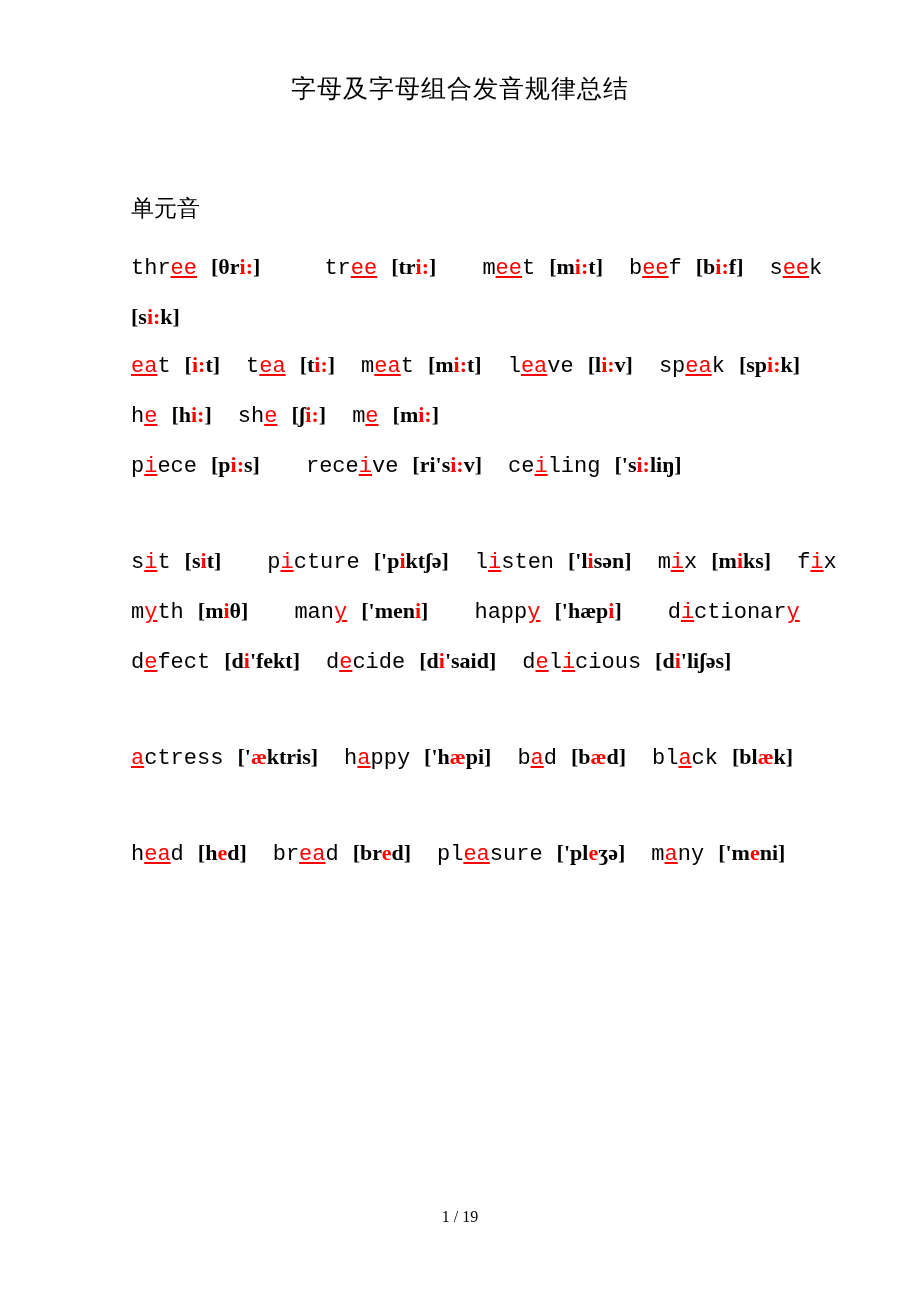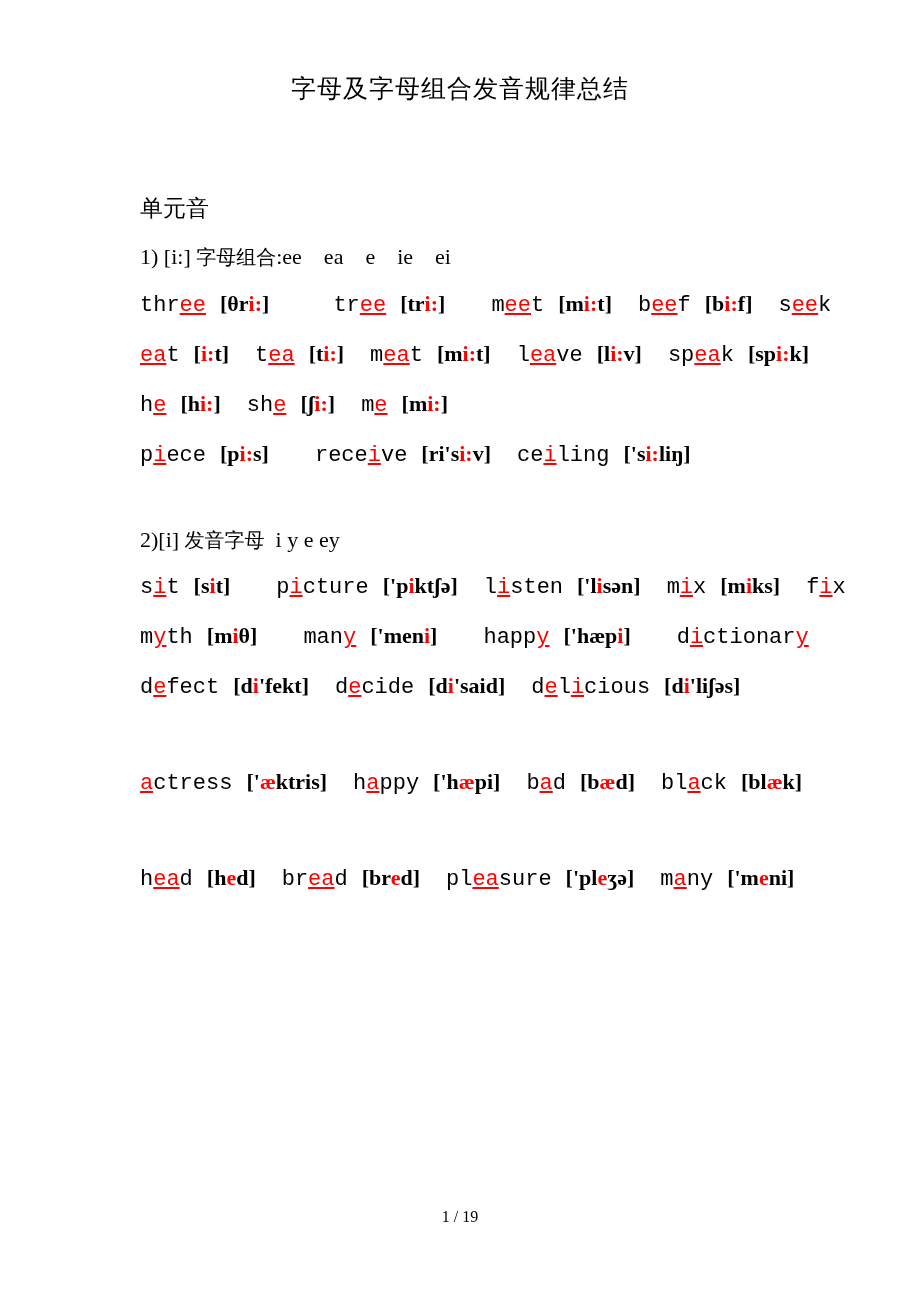--- a/index.html
+++ b/index.html
@@ -28,21 +28,21 @@
     top: 72px;
     width: 920px;
     text-align: center;
     font-size: 25px;
     letter-spacing: 1px;
     font-family: "DejaVu Sans", "Liberation Sans", sans-serif;
     font-weight: 400;
   }
   .body-col {
     position: absolute;
-    left: 140px;
+    left: 131px;
     top: 196px;
     width: 660px;
   }
   .section-head {
     font-size: 23px;
     font-family: "DejaVu Sans", "Liberation Sans", sans-serif;
     margin: 0 0 22px 0;
     line-height: 1.1;
   }
   .rule-head {
@@ -100,31 +100,30 @@
 <div class="page">
 
   <div class="doc-title">字母及字母组合发音规律总结</div>
 
   <div class="body-col">
 
     <div class="section-head">单元音</div>
 
     <div id="rules-container">
         <div>
-          <div class="rule-head"><span>1) </span><span>[i:] </span><span class="cjk">字母组合</span><span>:</span><span>ee    ea    e    ie    ei</span></div>
           <div class="examples">
             <div class="exline"><span class="w"><span class="">thr</span><span class=" ru">ee</span></span><span class="gap-s"></span><span class="ipa"><span class="">[</span><span class="">θr</span><span class=" r">i:</span><span class="">]</span></span><span class="gap-xl"></span><span class="w"><span class="">tr</span><span class=" ru">ee</span></span><span class="gap-s"></span><span class="ipa"><span class="">[</span><span class="">tr</span><span class=" r">i:</span><span class="">]</span></span><span class="gap-l"></span><span class="w"><span class="">m</span><span class=" ru">ee</span><span class="">t</span></span><span class="gap-s"></span><span class="ipa"><span class="">[</span><span class="">m</span><span class=" r">i:</span><span class="">t]</span></span><span class="gap-m"></span><span class="w"><span class="">b</span><span class=" ru">ee</span><span class="">f</span></span><span class="gap-s"></span><span class="ipa"><span class="">[</span><span class="">b</span><span class=" r">i:</span><span class="">f]</span></span><span class="gap-m"></span><span class="w"><span class="">s</span><span class=" ru">ee</span><span class="">k</span></span></div>
+            <div class="exline"><span class="ipa"><span class="">[</span><span class="">s</span><span class=" r">i:</span><span class="">k]</span></span></div>
             <div class="exline"><span class="w"><span class=" ru">ea</span><span class="">t</span></span><span class="gap-s"></span><span class="ipa"><span class="">[</span><span class=" r">i:</span><span class="">t]</span></span><span class="gap-m"></span><span class="w"><span class="">t</span><span class=" ru">ea</span></span><span class="gap-s"></span><span class="ipa"><span class="">[</span><span class="">t</span><span class=" r">i:</span><span class="">]</span></span><span class="gap-m"></span><span class="w"><span class="">m</span><span class=" ru">ea</span><span class="">t</span></span><span class="gap-s"></span><span class="ipa"><span class="">[</span><span class="">m</span><span class=" r">i:</span><span class="">t]</span></span><span class="gap-m"></span><span class="w"><span class="">l</span><span class=" ru">ea</span><span class="">ve</span></span><span class="gap-s"></span><span class="ipa"><span class="">[</span><span class="">l</span><span class=" r">i:</span><span class="">v]</span></span><span class="gap-m"></span><span class="w"><span class="">sp</span><span class=" ru">ea</span><span class="">k</span></span><span class="gap-s"></span><span class="ipa"><span class="">[</span><span class="">sp</span><span class=" r">i:</span><span class="">k]</span></span></div>
             <div class="exline"><span class="w"><span class="">h</span><span class=" ru">e</span></span><span class="gap-s"></span><span class="ipa"><span class="">[</span><span class="">h</span><span class=" r">i:</span><span class="">]</span></span><span class="gap-m"></span><span class="w"><span class="">sh</span><span class=" ru">e</span></span><span class="gap-s"></span><span class="ipa"><span class="">[</span><span class="">ʃ</span><span class=" r">i:</span><span class="">]</span></span><span class="gap-m"></span><span class="w"><span class="">m</span><span class=" ru">e</span></span><span class="gap-s"></span><span class="ipa"><span class="">[</span><span class="">m</span><span class=" r">i:</span><span class="">]</span></span></div>
             <div class="exline"><span class="w"><span class="">p</span><span class=" ru">i</span><span class="">ece</span></span><span class="gap-s"></span><span class="ipa"><span class="">[</span><span class="">p</span><span class=" r">i:</span><span class="">s]</span></span><span class="gap-l"></span><span class="w"><span class="">rece</span><span class=" ru">i</span><span class="">ve</span></span><span class="gap-s"></span><span class="ipa"><span class="">[</span><span class="">ri's</span><span class=" r">i:</span><span class="">v]</span></span><span class="gap-m"></span><span class="w"><span class="">ce</span><span class=" ru">i</span><span class="">ling</span></span><span class="gap-s"></span><span class="ipa"><span class="">['s</span><span class=" r">i:</span><span class="">liŋ]</span></span></div>
           </div>
           <div class="spacer-block"></div>
         </div>
         <div>
-          <div class="rule-head"><span>2)</span><span>[i] </span><span class="cjk">发音字母</span><span>  </span><span>i y e ey</span></div>
           <div class="examples">
             <div class="exline"><span class="w"><span class="">s</span><span class=" ru">i</span><span class="">t</span></span><span class="gap-s"></span><span class="ipa"><span class="">[s</span><span class=" r">i</span><span class="">t]</span></span><span class="gap-l"></span><span class="w"><span class="">p</span><span class=" ru">i</span><span class="">cture</span></span><span class="gap-s"></span><span class="ipa"><span class="">['p</span><span class=" r">i</span><span class="">ktʃə]</span></span><span class="gap-m"></span><span class="w"><span class="">l</span><span class=" ru">i</span><span class="">sten</span></span><span class="gap-s"></span><span class="ipa"><span class="">['l</span><span class=" r">i</span><span class="">sən]</span></span><span class="gap-m"></span><span class="w"><span class="">m</span><span class=" ru">i</span><span class="">x</span></span><span class="gap-s"></span><span class="ipa"><span class="">[m</span><span class=" r">i</span><span class="">ks]</span></span><span class="gap-m"></span><span class="w"><span class="">f</span><span class=" ru">i</span><span class="">x</span></span></div>
             <div class="exline"><span class="w"><span class="">m</span><span class=" ru">y</span><span class="">th</span></span><span class="gap-s"></span><span class="ipa"><span class="">[m</span><span class=" r">i</span><span class="">θ]</span></span><span class="gap-l"></span><span class="w"><span class="">man</span><span class=" ru">y</span></span><span class="gap-s"></span><span class="ipa"><span class="">['men</span><span class=" r">i</span><span class="">]</span></span><span class="gap-l"></span><span class="w"><span class="">happ</span><span class=" ru">y</span></span><span class="gap-s"></span><span class="ipa"><span class="">['hæp</span><span class=" r">i</span><span class="">]</span></span><span class="gap-l"></span><span class="w"><span class="">d</span><span class=" ru">i</span><span class="">ctionar</span><span class=" ru">y</span></span></div>
             <div class="exline"><span class="w"><span class="">d</span><span class=" ru">e</span><span class="">fect</span></span><span class="gap-s"></span><span class="ipa"><span class="">[d</span><span class=" r">i</span><span class="">'fekt]</span></span><span class="gap-m"></span><span class="w"><span class="">d</span><span class=" ru">e</span><span class="">cide</span></span><span class="gap-s"></span><span class="ipa"><span class="">[d</span><span class=" r">i</span><span class="">'said]</span></span><span class="gap-m"></span><span class="w"><span class="">d</span><span class=" ru">e</span><span class="">l</span><span class=" ru">i</span><span class="">cious</span></span><span class="gap-s"></span><span class="ipa"><span class="">[d</span><span class=" r">i</span><span class="">'liʃəs]</span></span></div>
           </div>
           <div class="spacer-block"></div>
         </div>
         <div>
           <div class="examples">
             <div class="exline"><span class="w"><span class=" ru">a</span><span class="">ctress</span></span><span class="gap-s"></span><span class="ipa"><span class="">['</span><span class=" r">æ</span><span class="">ktris]</span></span><span class="gap-m"></span><span class="w"><span class="">h</span><span class=" ru">a</span><span class="">ppy</span></span><span class="gap-s"></span><span class="ipa"><span class="">['h</span><span class=" r">æ</span><span class="">pi]</span></span><span class="gap-m"></span><span class="w"><span class="">b</span><span class=" ru">a</span><span class="">d</span></span><span class="gap-s"></span><span class="ipa"><span class="">[b</span><span class=" r">æ</span><span class="">d]</span></span><span class="gap-m"></span><span class="w"><span class="">bl</span><span class=" ru">a</span><span class="">ck</span></span><span class="gap-s"></span><span class="ipa"><span class="">[bl</span><span class=" r">æ</span><span class="">k]</span></span></div>

